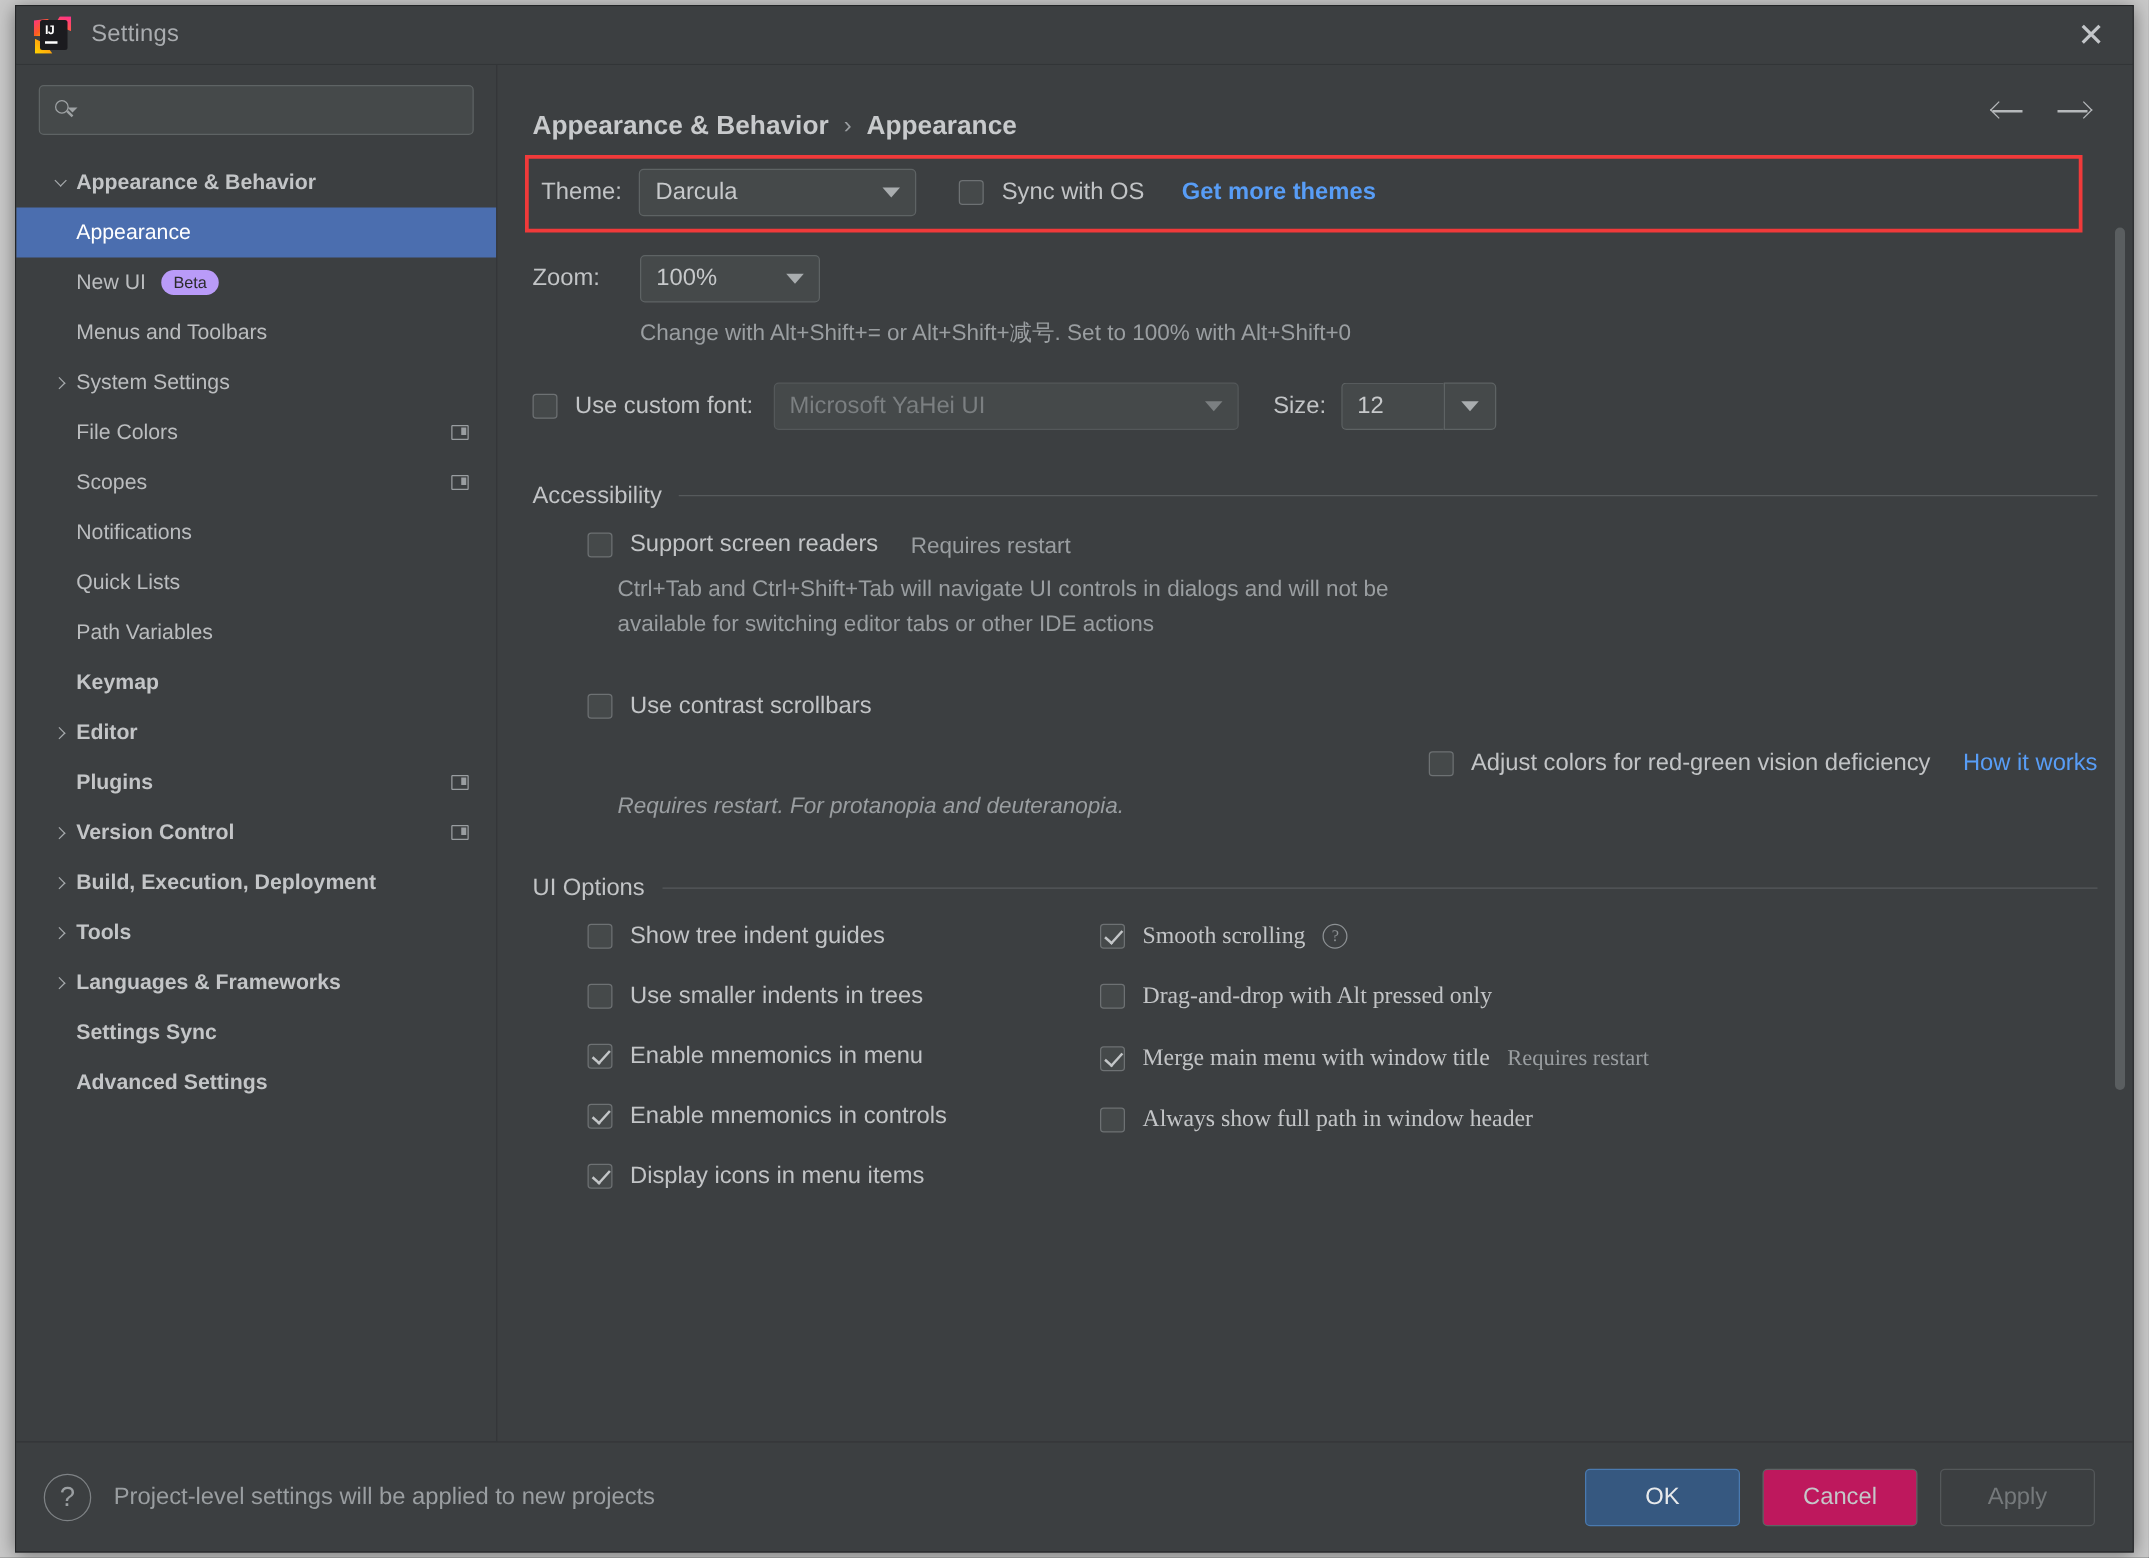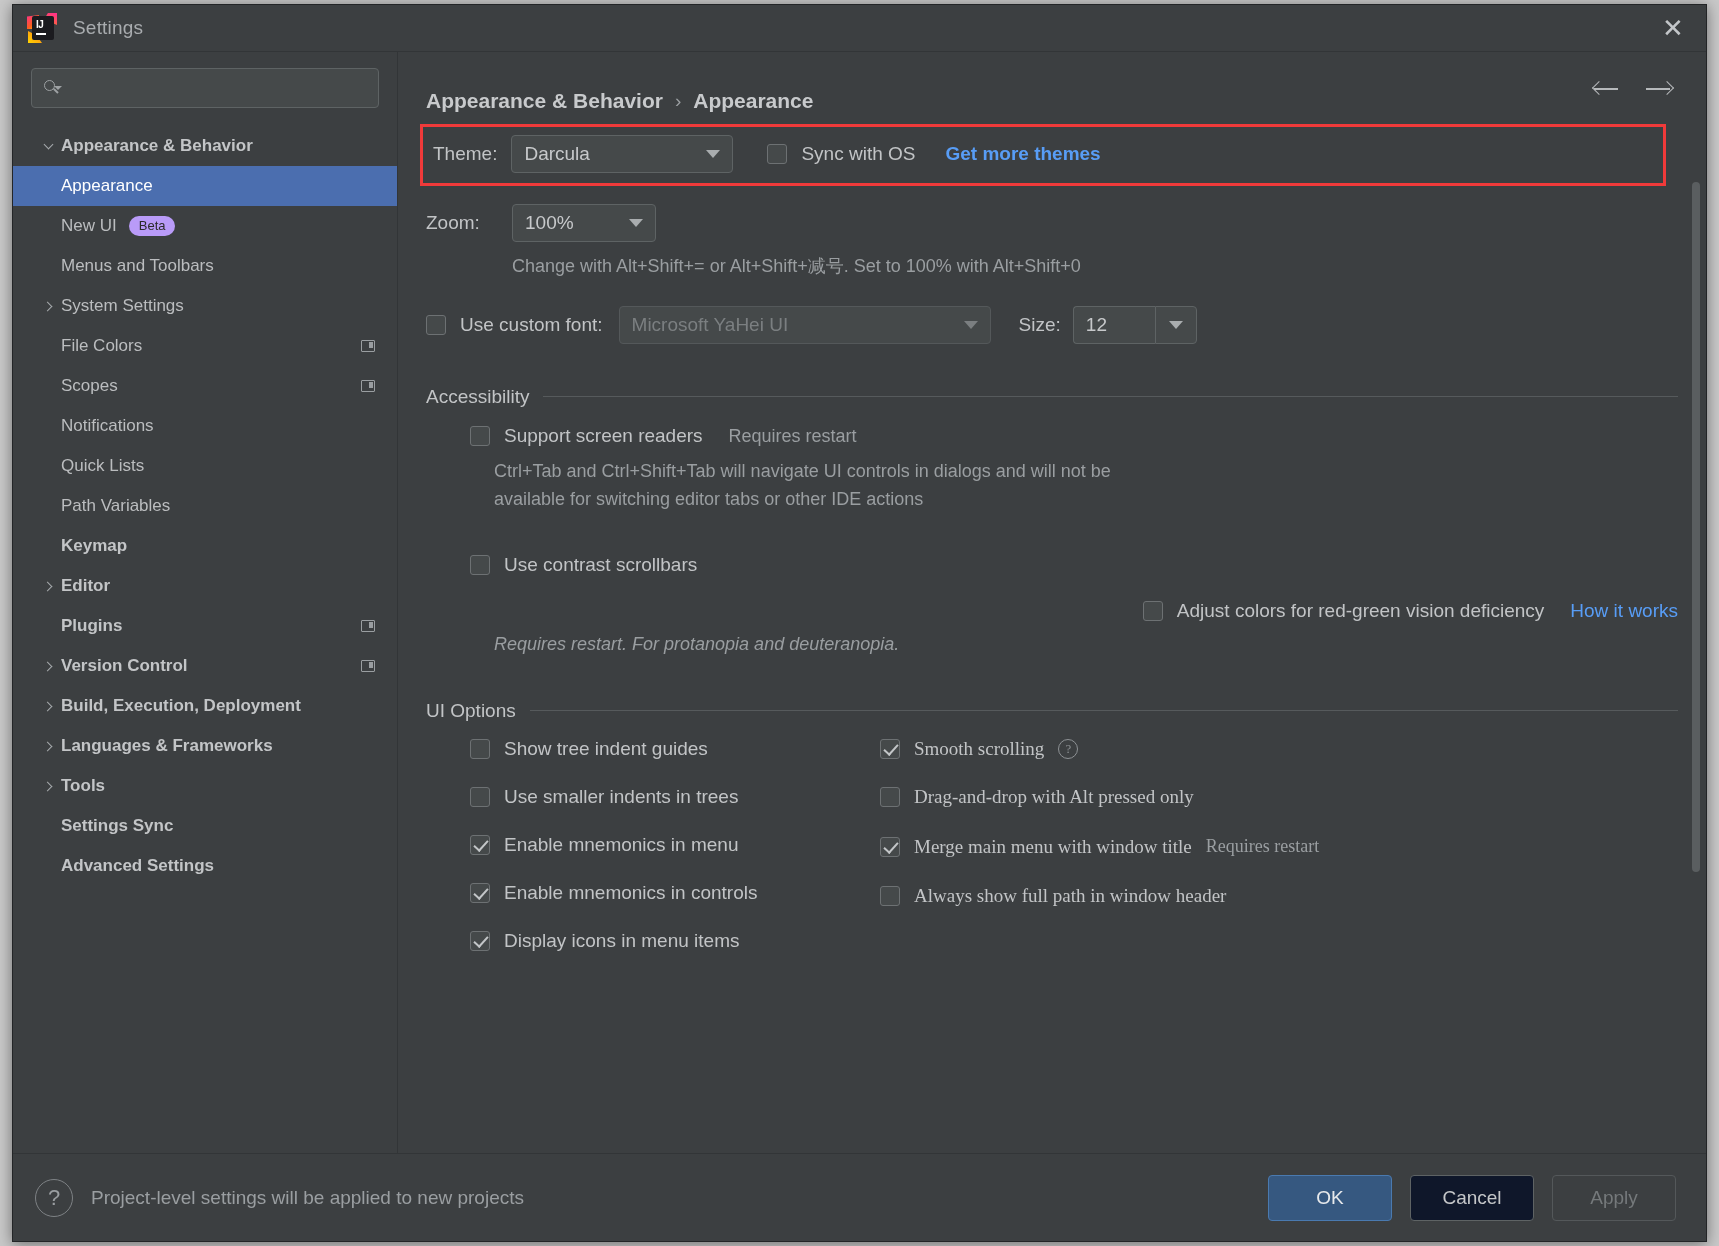--- a/index.html
+++ b/index.html
@@ -423,21 +423,21 @@
     display: flex; align-items: center; justify-content: center;
     cursor: pointer;
     font-family: Liberation Sans, sans-serif;
   }
   .btn.primary {
     background: #365880;
     border: 1px solid #4a7ab0;
     color: #e8eaec;
   }
   .btn.normal {
-    background: #0f172a;
+    background: #be185d;
     border: 1px solid #5e6364;
     color: #c5c7c9;
   }
   .btn.disabled {
     background: #3c3f41;
     border: 1px solid #54585a;
     color: #75797b;
   }
 </style>
 </head>
@@ -544,27 +544,27 @@
           <div class="tree-row indent-0 bold">
             <span class="tree-arrow">
               <span class="chev right"></span>
             </span>
             <span class="tree-label">Build, Execution, Deployment</span>
           </div>
           <div class="tree-row indent-0 bold">
             <span class="tree-arrow">
               <span class="chev right"></span>
             </span>
-            <span class="tree-label">Languages &amp; Frameworks</span>
+            <span class="tree-label">Tools</span>
           </div>
           <div class="tree-row indent-0 bold">
             <span class="tree-arrow">
               <span class="chev right"></span>
             </span>
-            <span class="tree-label">Tools</span>
+            <span class="tree-label">Languages &amp; Frameworks</span>
           </div>
           <div class="tree-row indent-0 bold">
             <span class="tree-arrow"></span>
             <span class="tree-label">Settings Sync</span>
           </div>
           <div class="tree-row indent-0 bold">
             <span class="tree-arrow"></span>
             <span class="tree-label">Advanced Settings</span>
           </div>
         </div>

